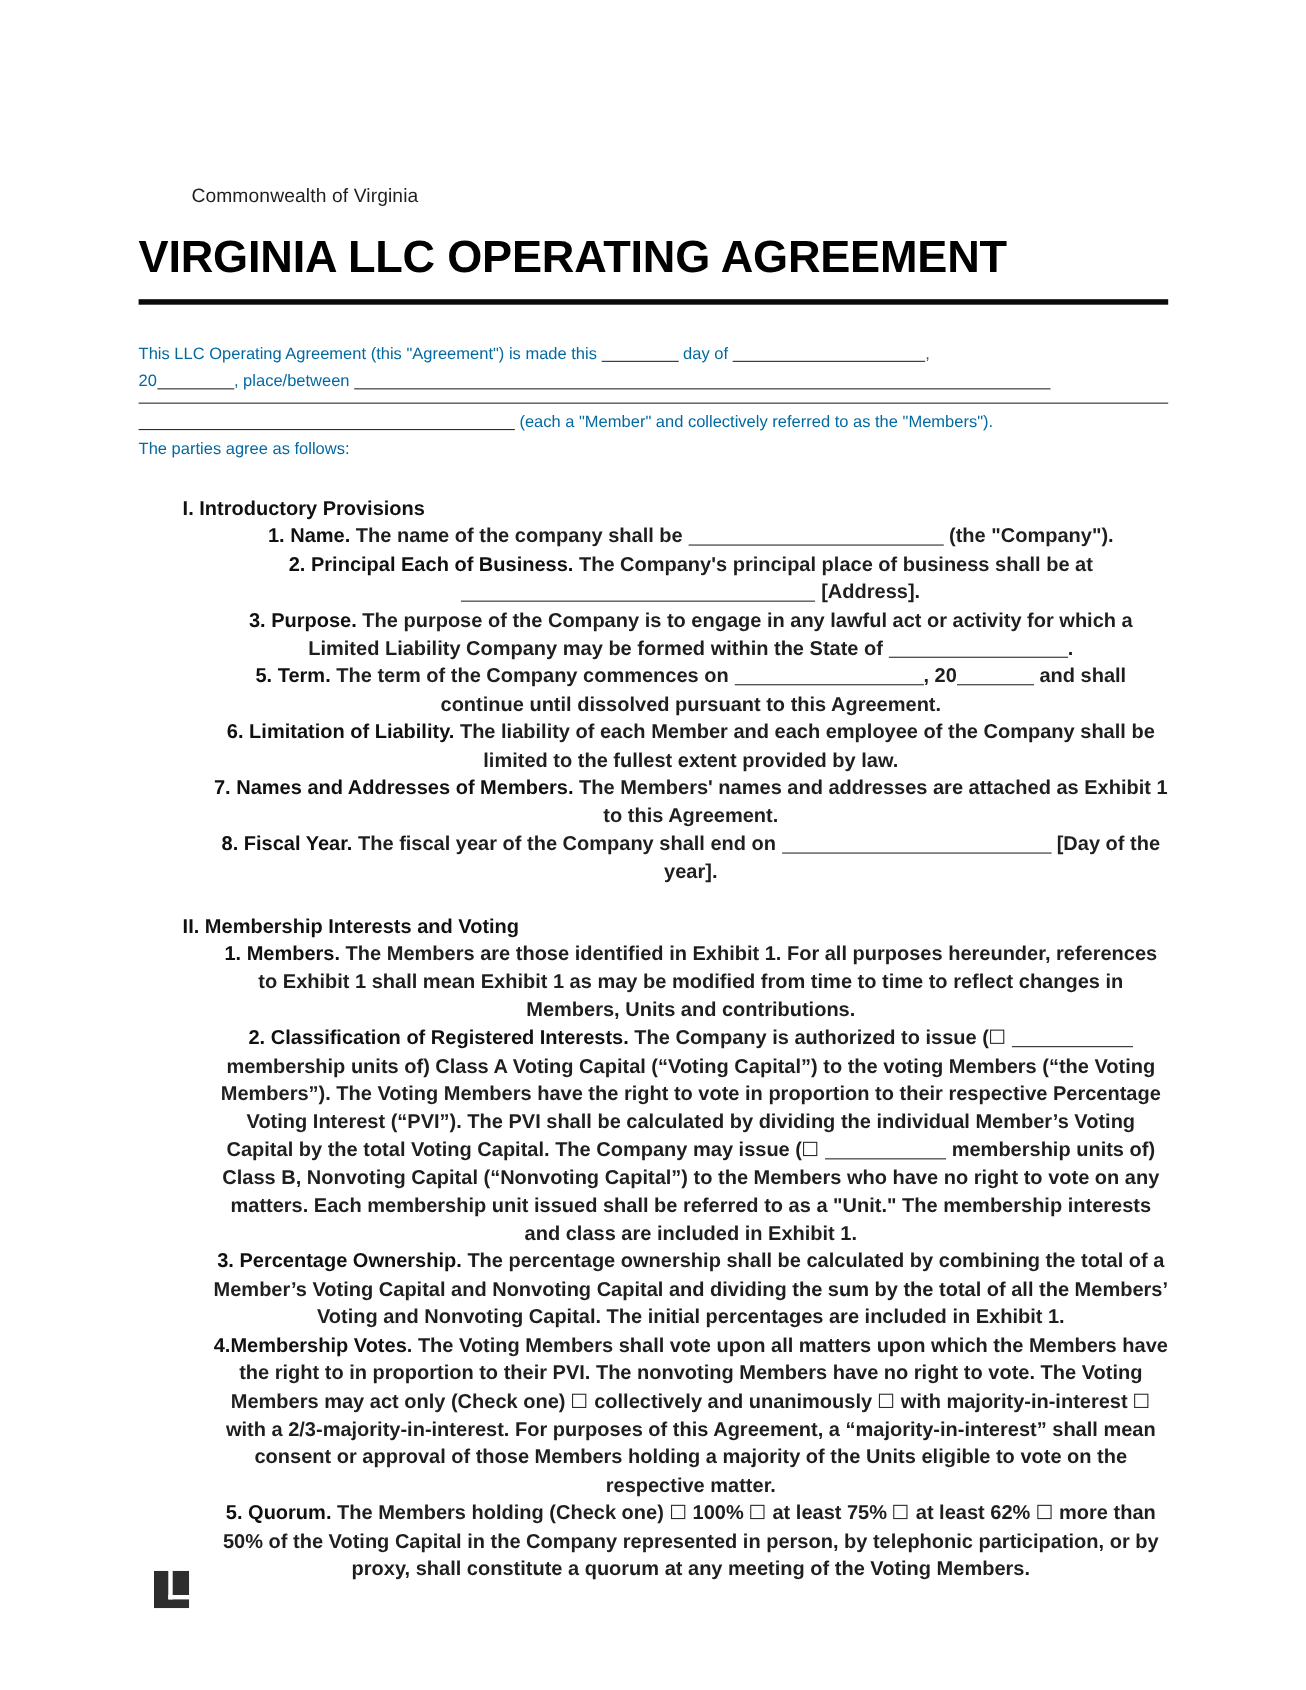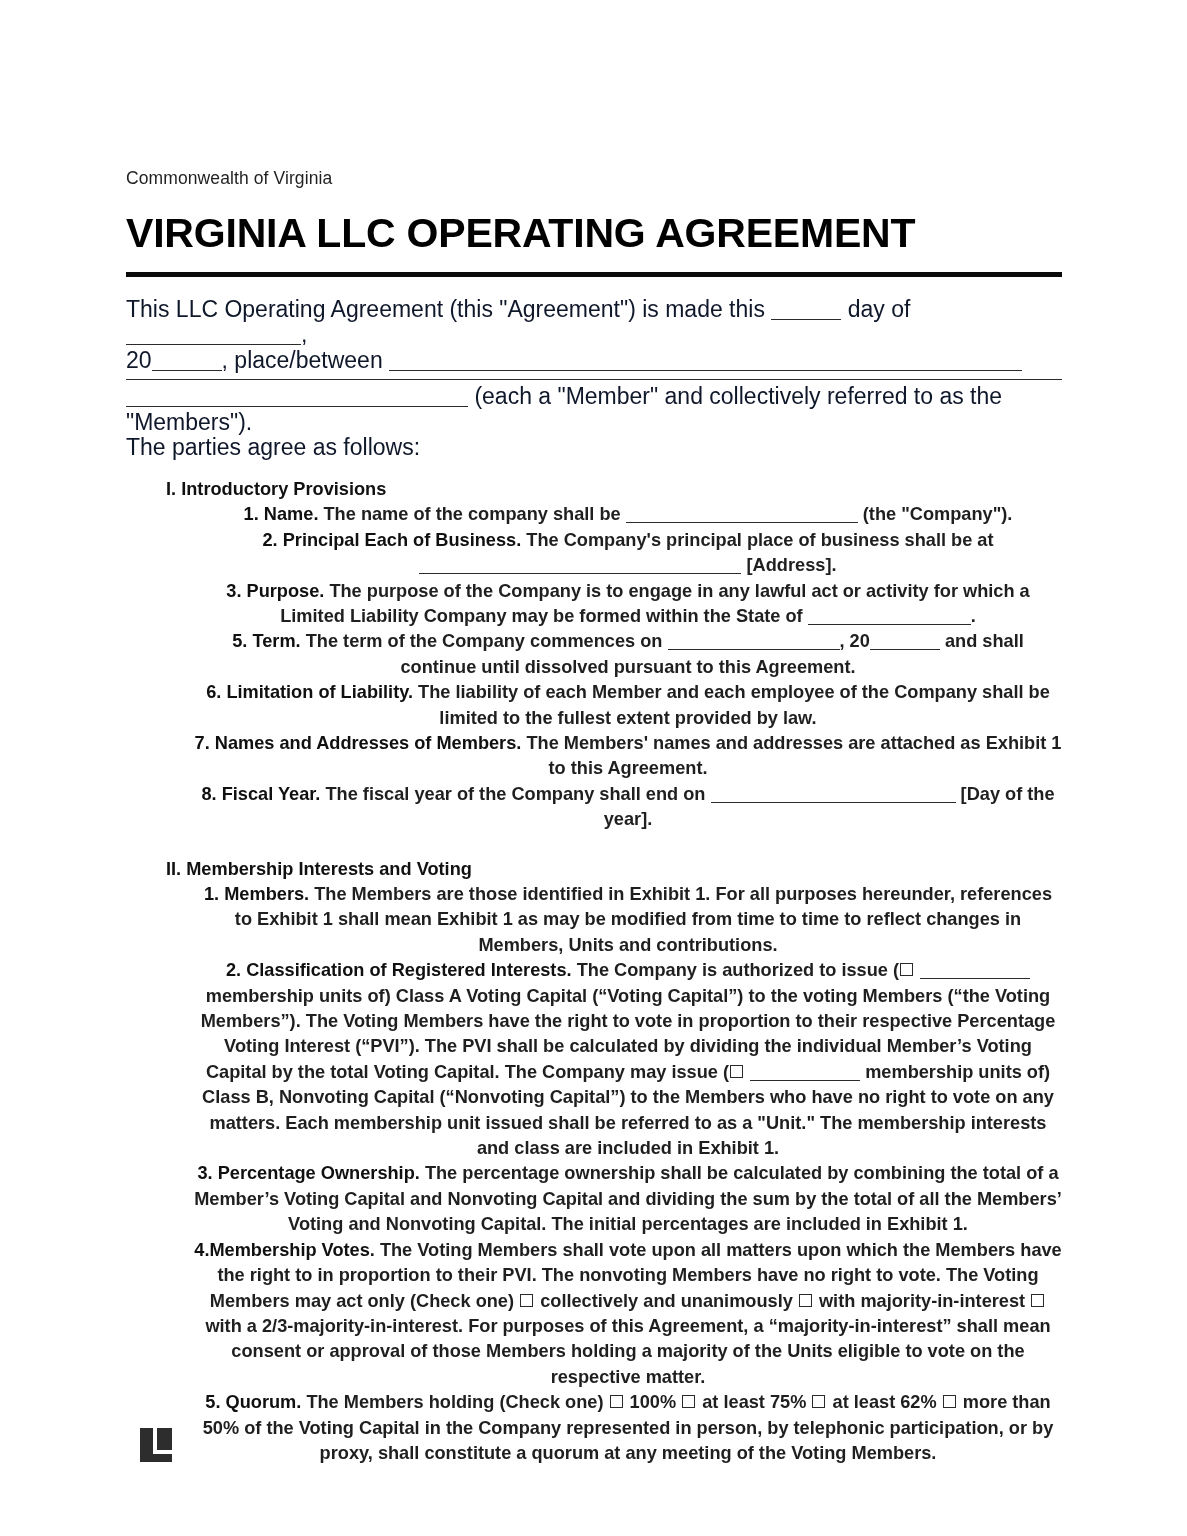--- a/index.html
+++ b/index.html
@@ -29,44 +29,45 @@
     width: 936px;
   }
 
   
   .jurisdiction {
     font-size: 17.5px;
     line-height: 1.25;
     color: #1f1f1f;
     margin-top: 168px;
     letter-spacing: 0.1px;
+    margin-left: 48px;
   }
   .doc-title {
     font-size: 41px;
     font-weight: bold;
     color: #000000;
     text-align: left;
     letter-spacing: -0.2px;
     margin-top: 22px;
     line-height: 1.05;
     white-space: nowrap;
   }
   .title-rule {
     margin-top: 17px;
     height: 5px;
     background: #0a0a0a;
     width: 936px;
   }
 
   
   .intro {
-    margin-top: 20px;
-    font-size: 23px;
+    margin-top: 32px;
+    font-size: 15px;
     line-height: 25.5px;
-    color: #0f172a;
+    color: #0369a1;
   }
   .intro p { margin: 0; }
 
   
   .bl {
     display: inline-block;
     border-bottom: 1.6px solid #2b2b2b;
     vertical-align: -3px;
     height: 15px;
   }
@@ -75,21 +76,21 @@
   .bl-xxl { width: 262px; }
 
   
   .rule-line {
     border-bottom: 1.6px solid #2b2b2b;
     height: 0;
   }
 
   
   .body-wrap {
-    margin-top: 16px;
+    margin-top: 28px;
     font-size: 18.2px;
     line-height: 25.4px;
     color: #1f1f1f;
   }
   .section {
     margin-bottom: 24px;
   }
   .section:last-child { margin-bottom: 0; }
   .sec-heading {
     font-weight: bold;

